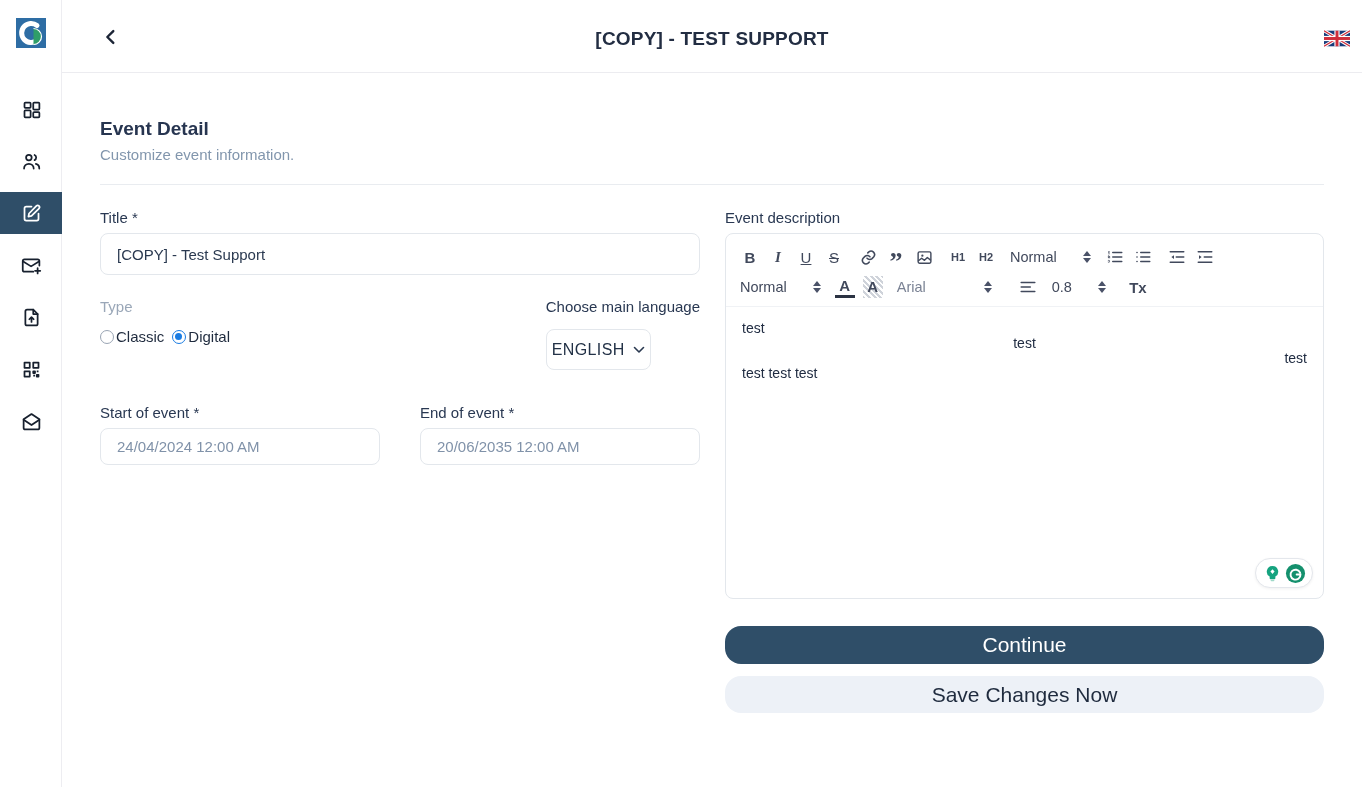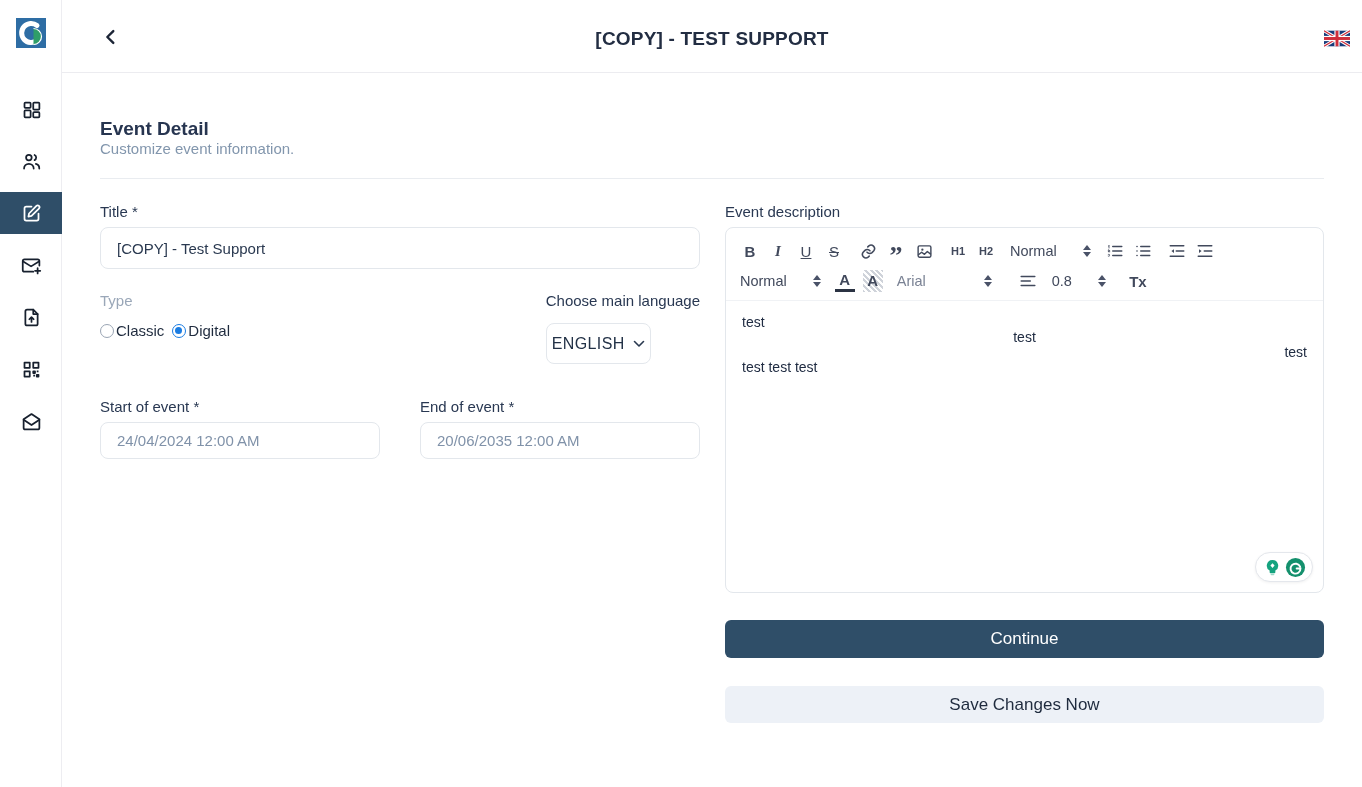--- a/index.html
+++ b/index.html
@@ -21,21 +21,21 @@
     border-bottom:1px solid #ececf0; }
   .back-btn { position:absolute; left:38px; top:26px; width:22px; height:22px; cursor:pointer; color:#1c2536; }
   .header-title { position:absolute; left:0; right:0; top:28px; text-align:center;
     font-size:19px; font-weight:700; color:#222d42; letter-spacing:.2px; }
   .flag { position:absolute; right:12px; top:29px; width:26px; height:19px; cursor:pointer; }
 
   
   .main { position:absolute; left:62px; top:73px; right:0; bottom:0; background:#fff; }
   .container { margin:0 38px; position:relative; }
   .page-title { margin-top:45px; font-size:19px; font-weight:700; color:#273550; }
-  .page-subtitle { margin-top:0; font-size:15px; color:#8296ad; }
+  .page-subtitle { margin-top:6px; font-size:15px; color:#8296ad; }
   .divider { margin-top:21px; border-top:1px solid #e9ecf0; }
 
   .columns { display:flex; margin-top:24px; }
   .col-left { width:600px; }
   .col-right { width:599px; margin-left:25px; }
 
   .field-label { font-size:15px; color:#293852; margin-bottom:7px; }
   .field-label.muted { color:#9aa7b8; }
   .text-input { width:100%; height:42px; border:1px solid #e3e7ec; border-radius:8px;
     padding:0 16px; font-size:15px; color:#2a3950; font-family:inherit; outline:none; background:#fff; }
@@ -85,24 +85,24 @@
   .tx { font-weight:700; }
 
   .ql-content { padding:14px 16px; font-size:14px; line-height:15px; color:#202c42; }
   .ql-line.center { text-align:center; }
   .ql-line.right { text-align:right; }
 
   .grammarly { position:absolute; right:10px; bottom:10px; width:58px; height:30px; background:#fff;
     border:1px solid #e4e7ec; border-radius:15px; display:flex; align-items:center;
     justify-content:center; gap:3px; cursor:pointer; box-shadow:0 1px 3px rgba(0,0,0,.06); }
 
-  .btn { width:100%; height:38px; border:none; border-radius:6px; font-size:17px;
+  .btn { width:100%; height:38px; border:none; border-radius:16px; font-size:21px;
     font-family:inherit; cursor:pointer; display:block; }
   .btn-continue { margin-top:27px; background:#2f4e68; color:#fff; }
-  .btn-save { margin-top:28px; background:#edf1f7; color:#1f2b3e; height:37px; }
+  .btn-save { margin-top:12px; background:#edf1f7; color:#1f2b3e; height:37px; }
 
   svg { display:block; }
 </style>
 </head>
 <body>
 
 <div class="sidebar">
   <div class="logo">
     <svg viewBox="0 0 30 30" width="30" height="30">
       <rect x="0" y="0" width="30" height="30" fill="#2e6da4"></rect>

